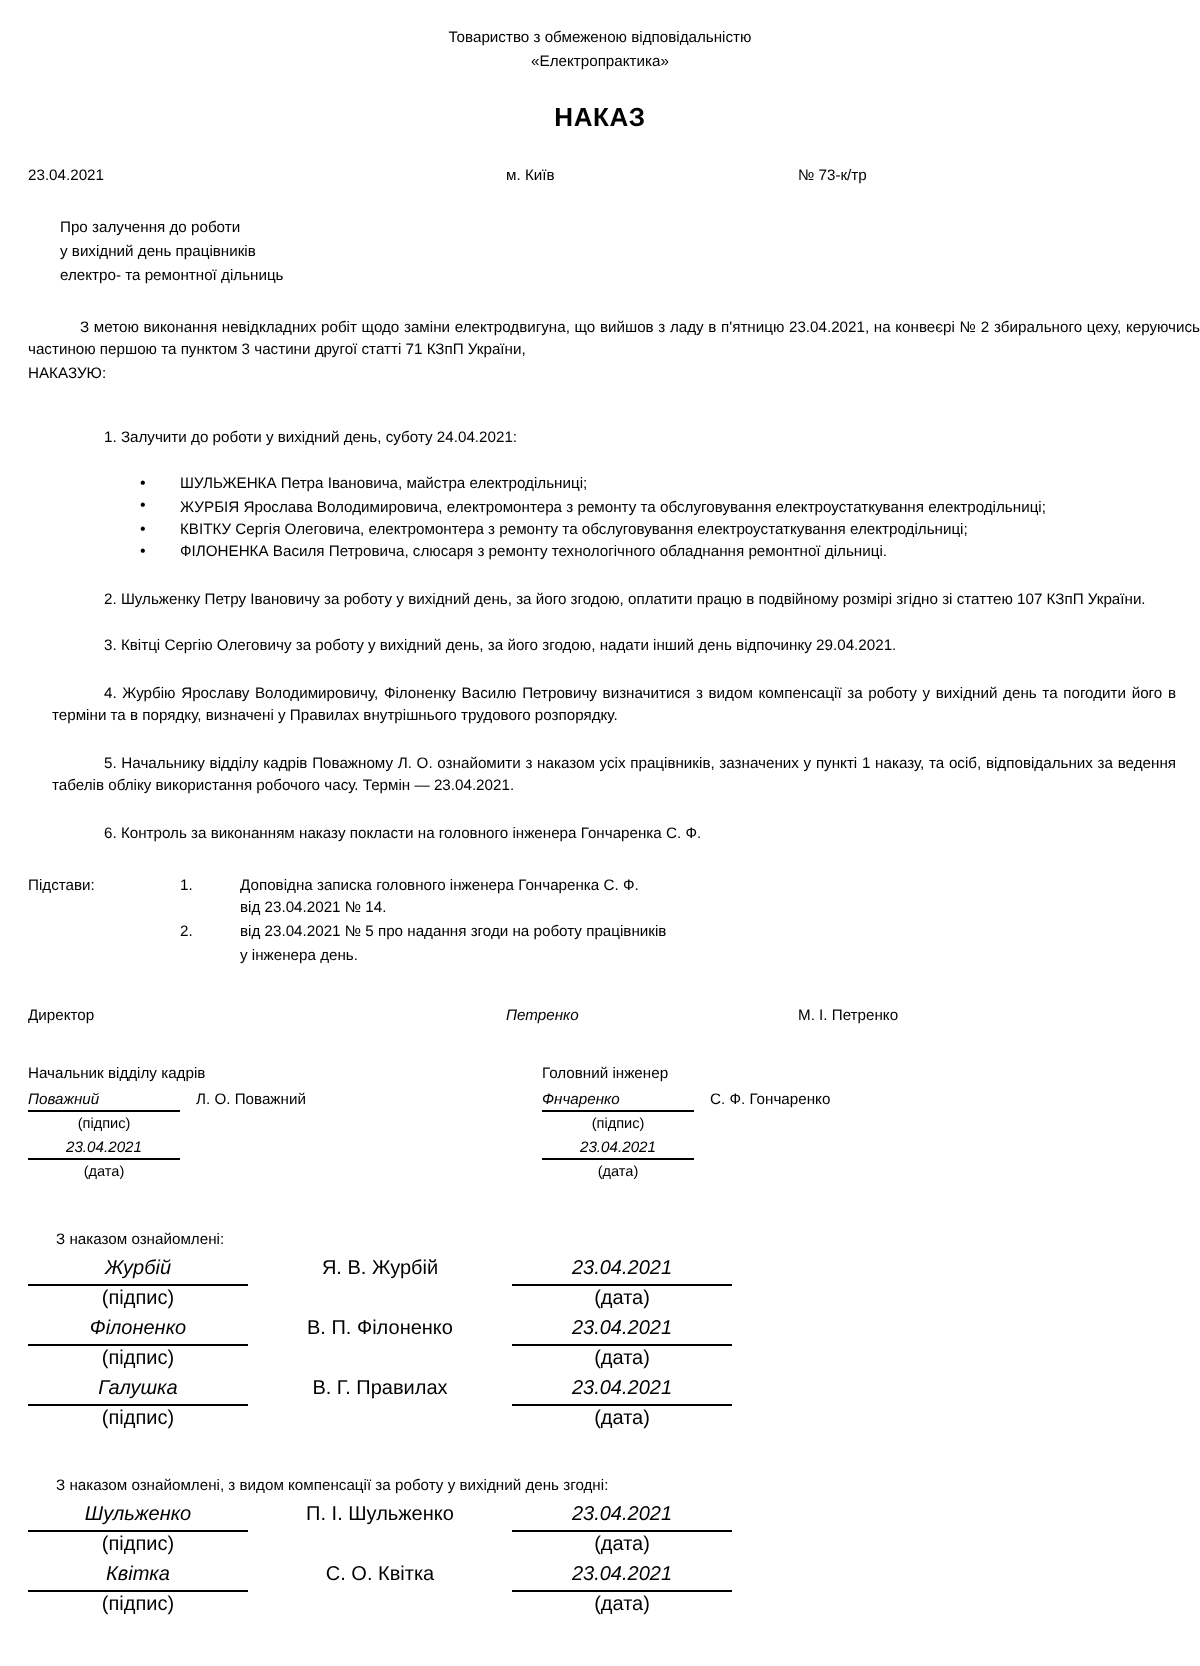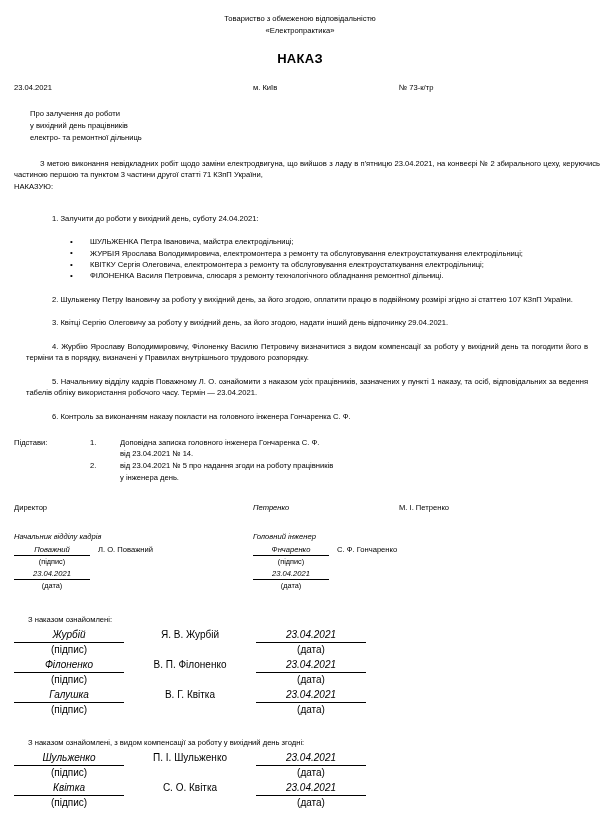--- a/index.html
+++ b/index.html
@@ -146,32 +146,31 @@
   }
   .sig-simple .name { position: absolute; left: 399px; }
 
   .two-col {
     position: relative;
     margin-top: 15px;
     height: 64px;
   }
   .col { position: absolute; top: 0; }
   .col.left { left: 14px; }
-  .col.right { left: 253px; }
-  .col .role { display: block; margin-bottom: 2px; font-style: italic; }
+  .col.right { left: 271px; }
+  .col .role { display: block; margin-bottom: 2px; }
   .col .sigline {
     display: block;
     position: relative;
     height: 12px;
     white-space: nowrap;
   }
   .col .sigline .hand {
     display: inline-block;
     width: 76px;
-    text-align: center;
     font-style: italic;
     border-bottom: 1px solid #000;
     padding-bottom: 0px;
     line-height: 11px;
   }
   .col .sigline .fullname {
     display: inline-block;
     margin-left: 8px;
     text-align: right;
   }
@@ -358,21 +357,21 @@
         <td class="c-cap">(підпис)</td>
         <td class="c-gap"></td>
         <td class="c-cap"></td>
         <td class="c-gap"></td>
         <td class="c-cap">(дата)</td>
       </tr>
 
       <tr class="rule">
         <td class="c-sign">Галушка</td>
         <td class="c-gap"></td>
-        <td class="c-name">В. Г. Квітка</td>
+        <td class="c-name">В. Г. Правилах</td>
         <td class="c-gap"></td>
         <td class="c-date">23.04.2021</td>
       </tr>
       <tr>
         <td class="c-cap">(підпис)</td>
         <td class="c-gap"></td>
         <td class="c-cap"></td>
         <td class="c-gap"></td>
         <td class="c-cap">(дата)</td>
       </tr>

